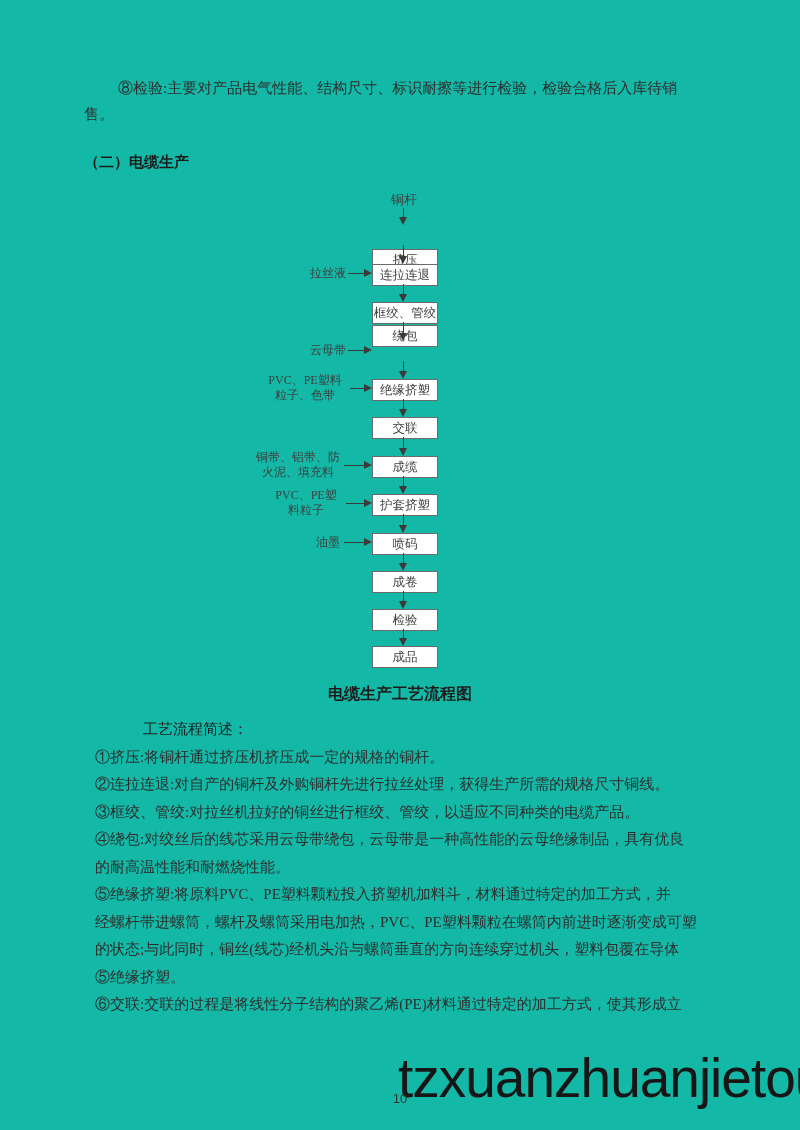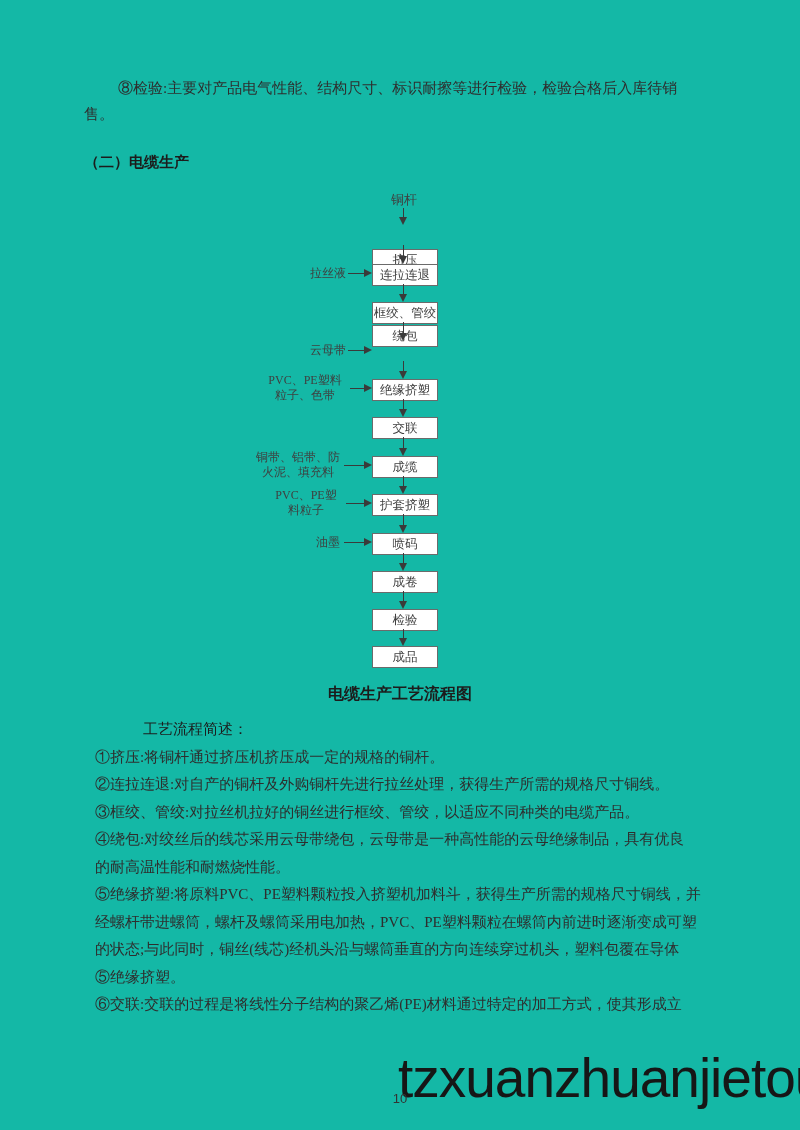--- a/index.html
+++ b/index.html
@@ -132,21 +132,21 @@
     <div class="abs caption">电缆生产工艺流程图</div>
   </div>
 
   <div class="abs desc">
     <div class="dline dhead">工艺流程简述：</div>
     <div class="dline">①挤压:将铜杆通过挤压机挤压成一定的规格的铜杆。</div>
     <div class="dline">②连拉连退:对自产的铜杆及外购铜杆先进行拉丝处理，获得生产所需的规格尺寸铜线。</div>
     <div class="dline">③框绞、管绞:对拉丝机拉好的铜丝进行框绞、管绞，以适应不同种类的电缆产品。</div>
     <div class="dline">④绕包:对绞丝后的线芯采用云母带绕包，云母带是一种高性能的云母绝缘制品，具有优良</div>
     <div class="dline">的耐高温性能和耐燃烧性能。</div>
-    <div class="dline">⑤绝缘挤塑:将原料PVC、PE塑料颗粒投入挤塑机加料斗，获得生产所需的规格尺寸铜线，并</div>
+    <div class="dline">⑤绝缘挤塑:将原料PVC、PE塑料颗粒投入挤塑机加料斗，材料通过特定的加工方式，并</div>
     <div class="dline">经螺杆带进螺筒，螺杆及螺筒采用电加热，PVC、PE塑料颗粒在螺筒内前进时逐渐变成可塑</div>
     <div class="dline">的状态;与此同时，铜丝(线芯)经机头沿与螺筒垂直的方向连续穿过机头，塑料包覆在导体</div>
     <div class="dline">⑤绝缘挤塑。</div>
     <div class="dline">⑥交联:交联的过程是将线性分子结构的聚乙烯(PE)材料通过特定的加工方式，使其形成立</div>
   </div>
 
   <div class="abs watermark">tzxuanzhuanjietou</div>
   <div class="abs pagenum">10</div>
 
 </div>

